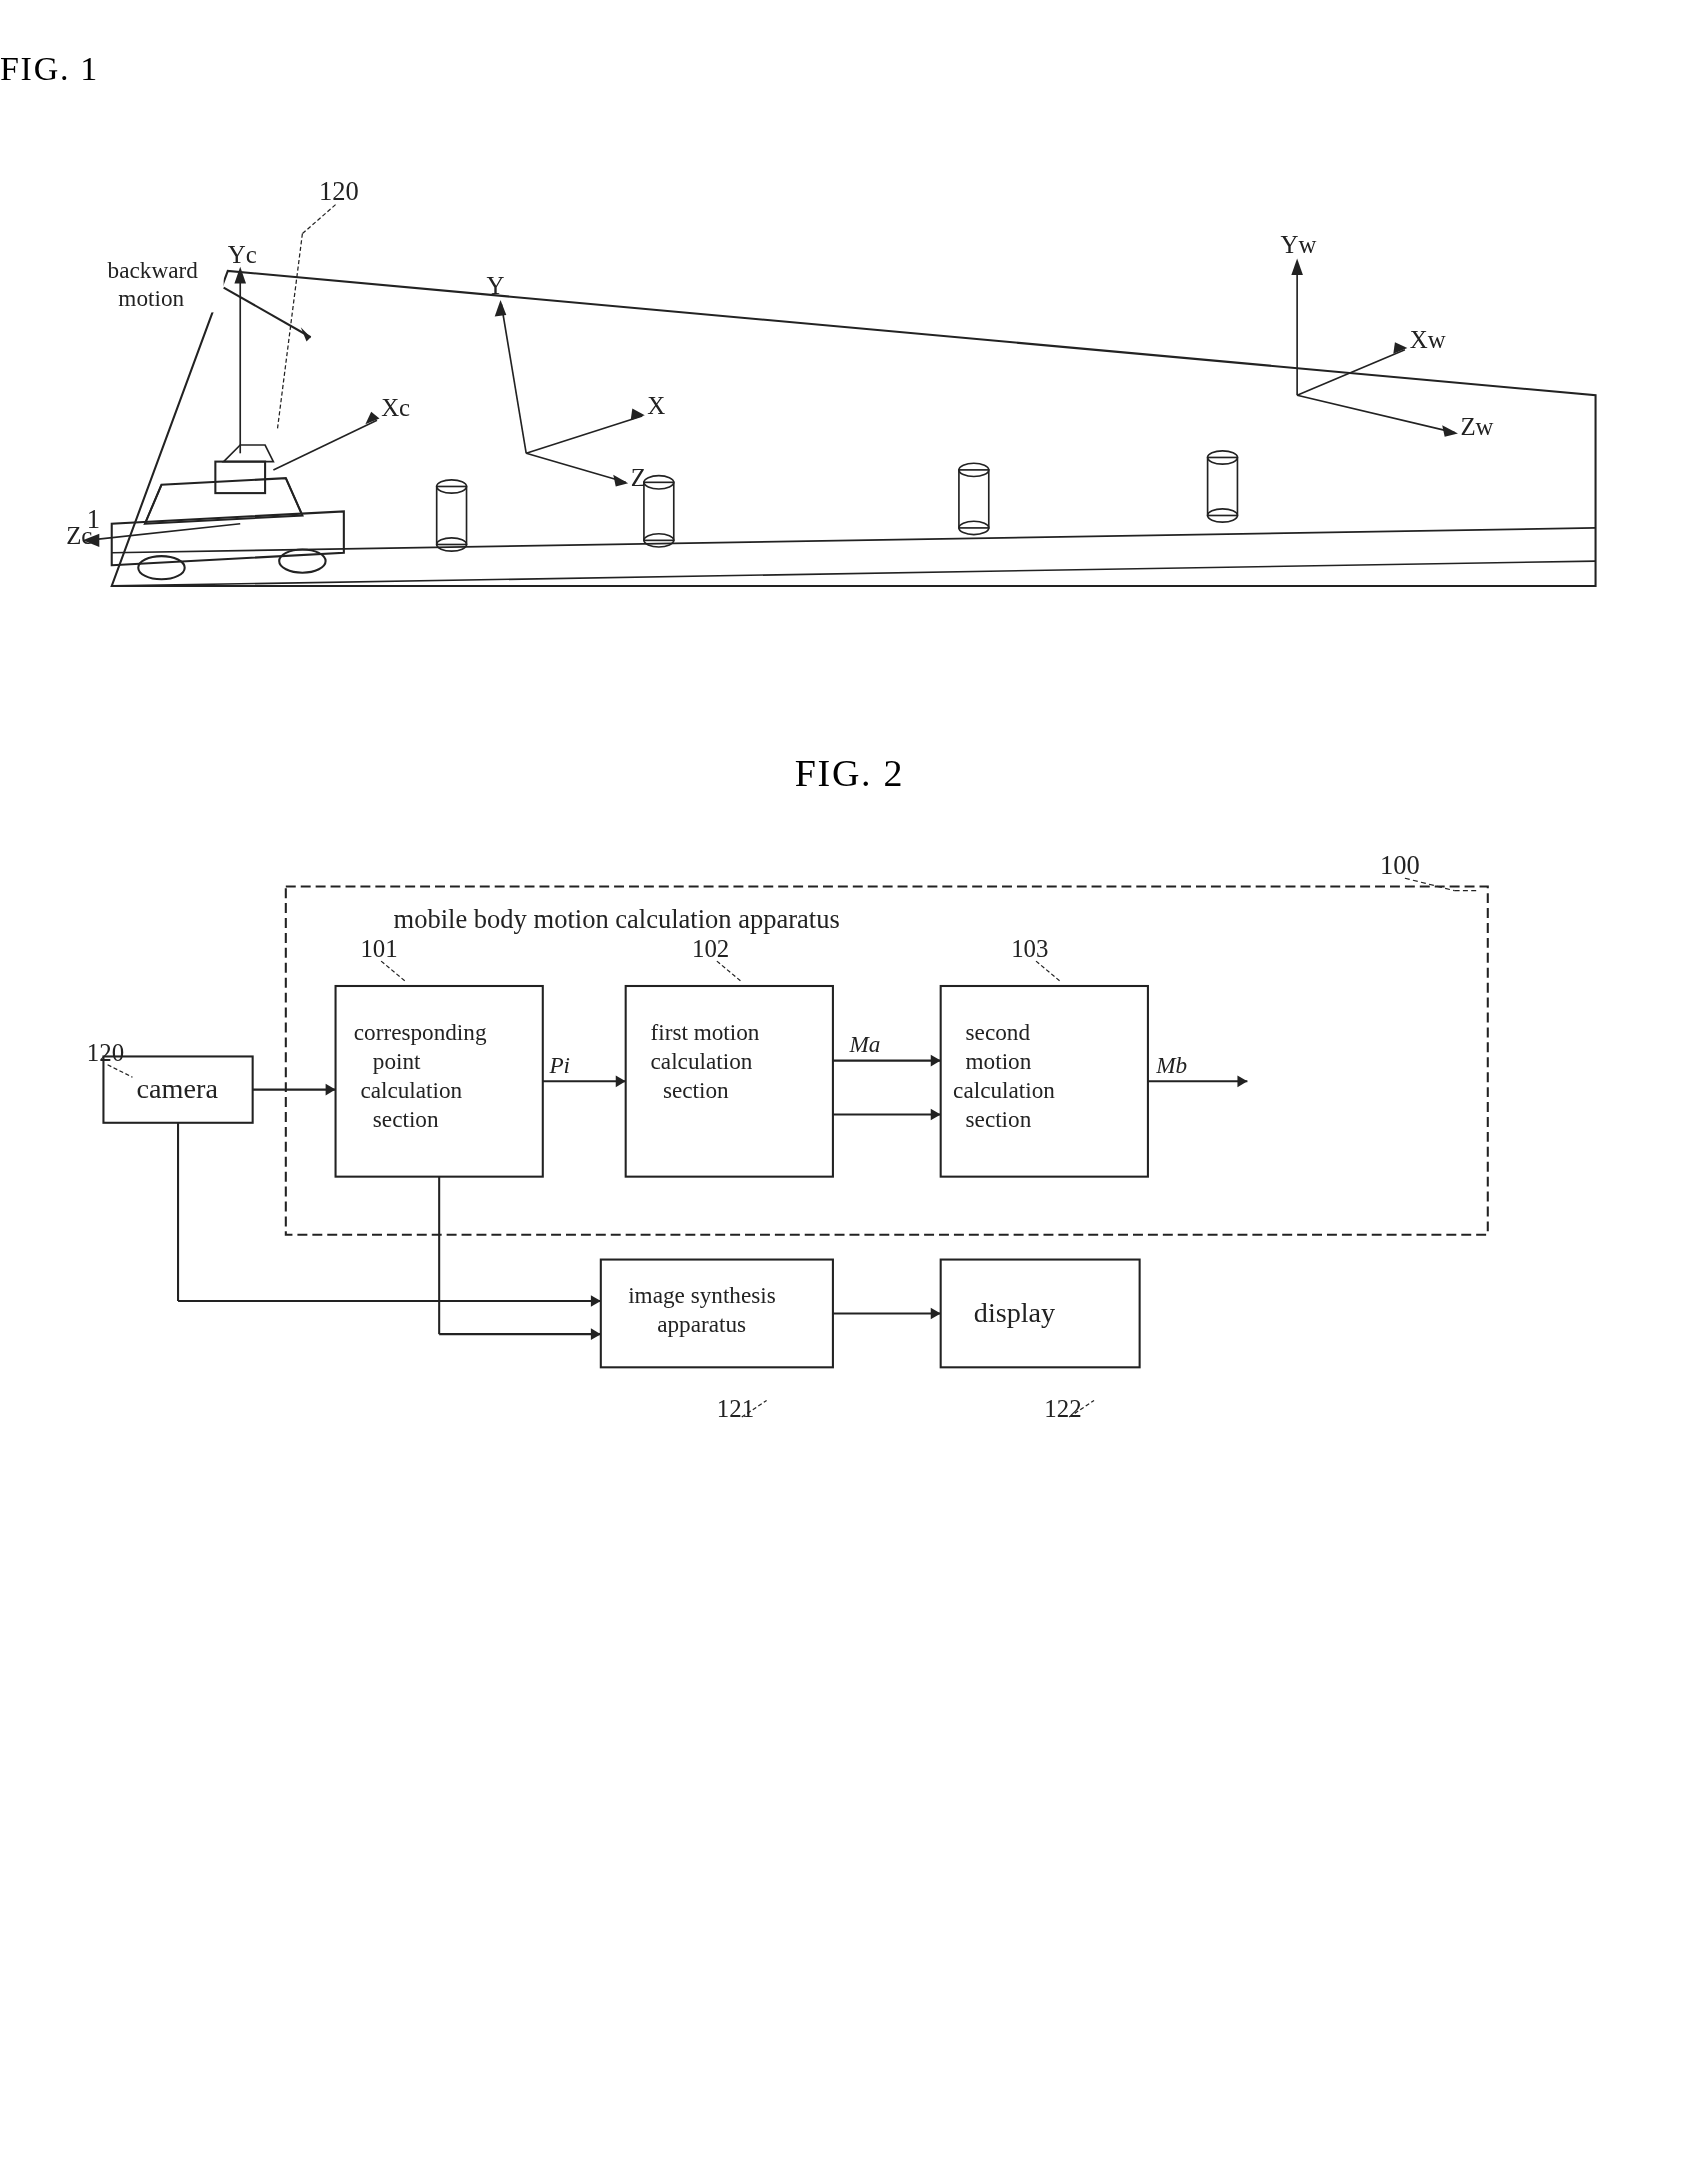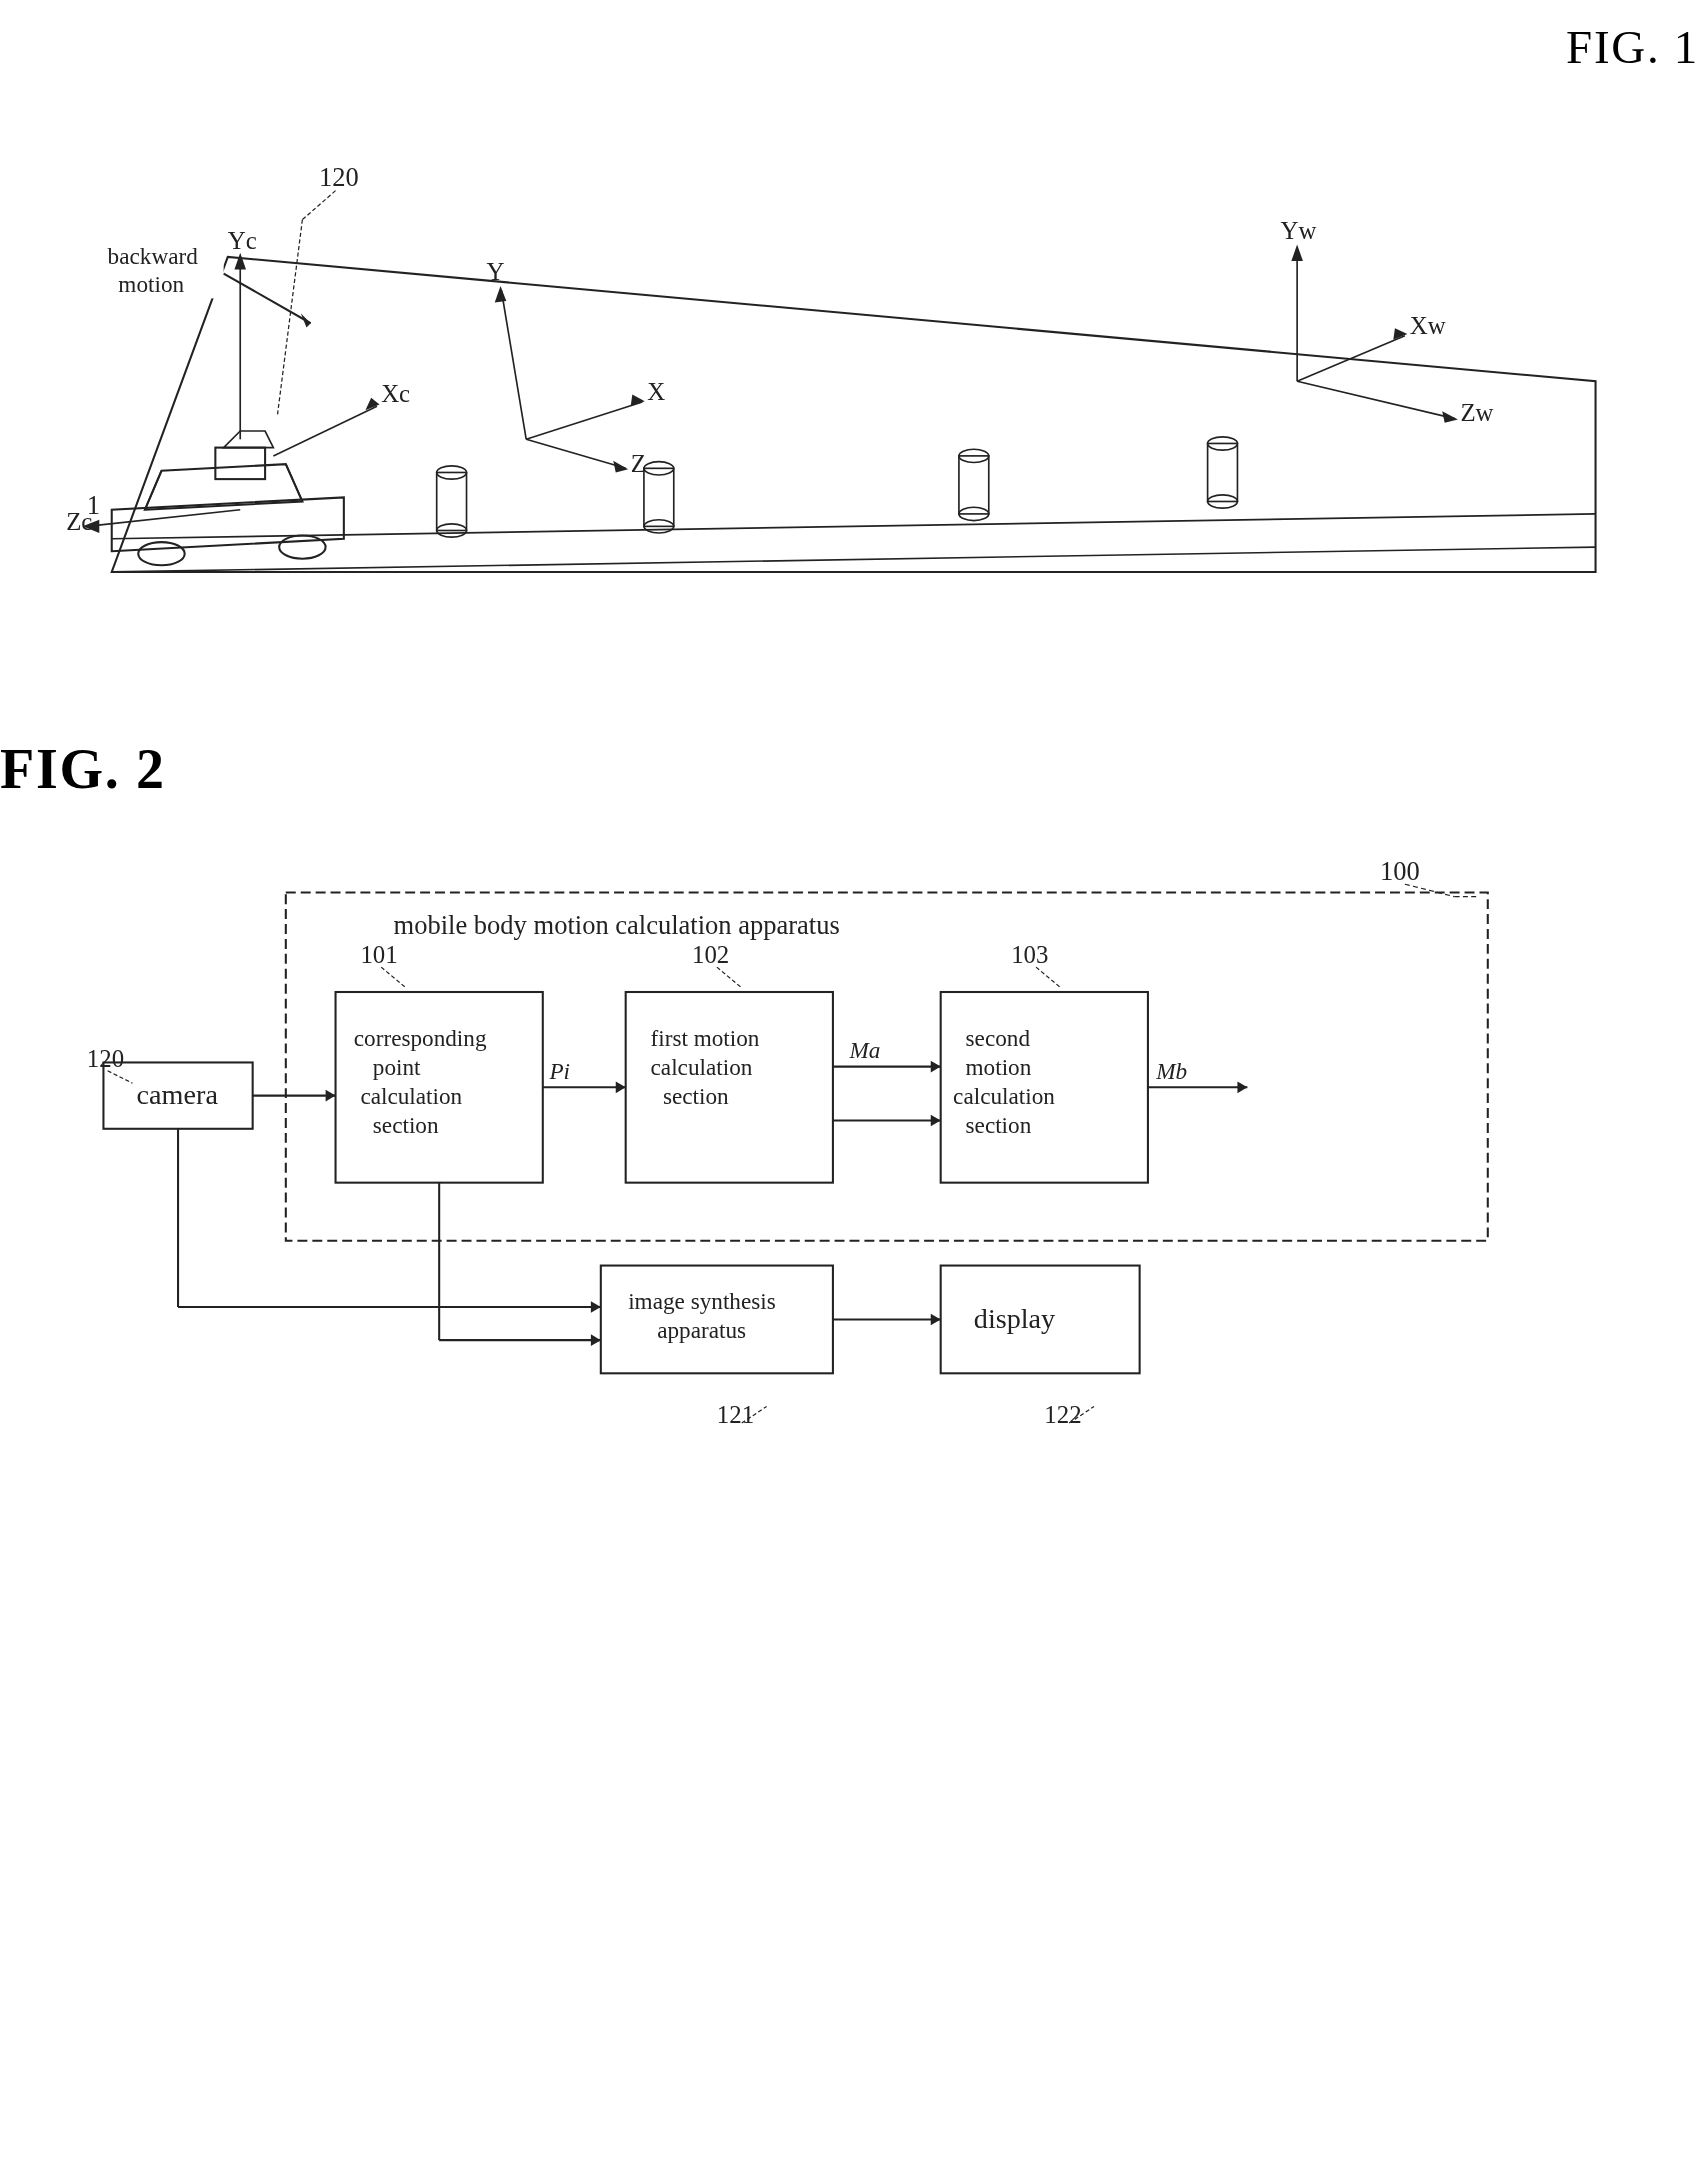--- a/index.html
+++ b/index.html
@@ -7,44 +7,45 @@
       background: #ffffff;
       font-family: 'Times New Roman', Times, serif;
       width: 1699px;
       min-height: 2183px;
       position: relative;
       overflow-x: hidden;
     }
 
     
     .fig1-title {
-      text-align: right;
-      font-size: 47px;
+      text-align: left;
+      font-size: 34px;
       font-weight: normal;
-      padding-top: 20px;
+      padding-top: 50px;
       letter-spacing: 1.7px;
     }
 
     
     .fig1-area {
       position: relative;
       width: 100%;
       height: 580px;
       margin-top: 16.6px;
     }
 
     .fig1-svg {
       display: block;
       margin: 0 auto;
     }
 
     
     .fig2-title {
-      font-size: 56px;
-      font-weight: bold;
+      text-align: center;
+      font-size: 38px;
+      font-weight: normal;
       padding-top: 66px;
       letter-spacing: 1.7px;
     }
 
     
     .fig2-area {
       position: relative;
       width: 100%;
       height: 663px;
       margin-top: 25px;

